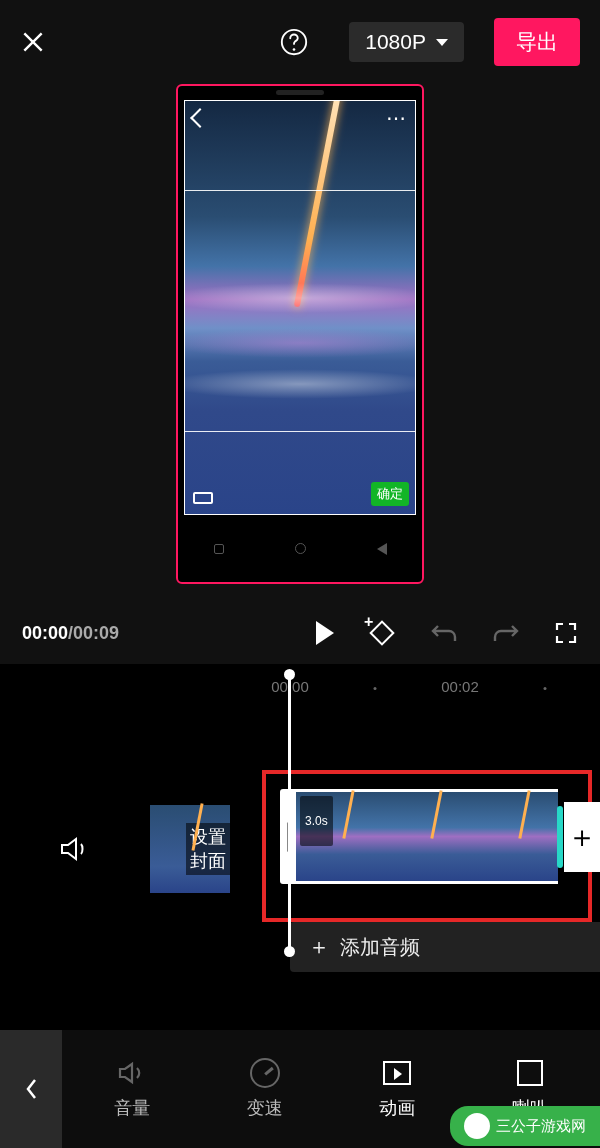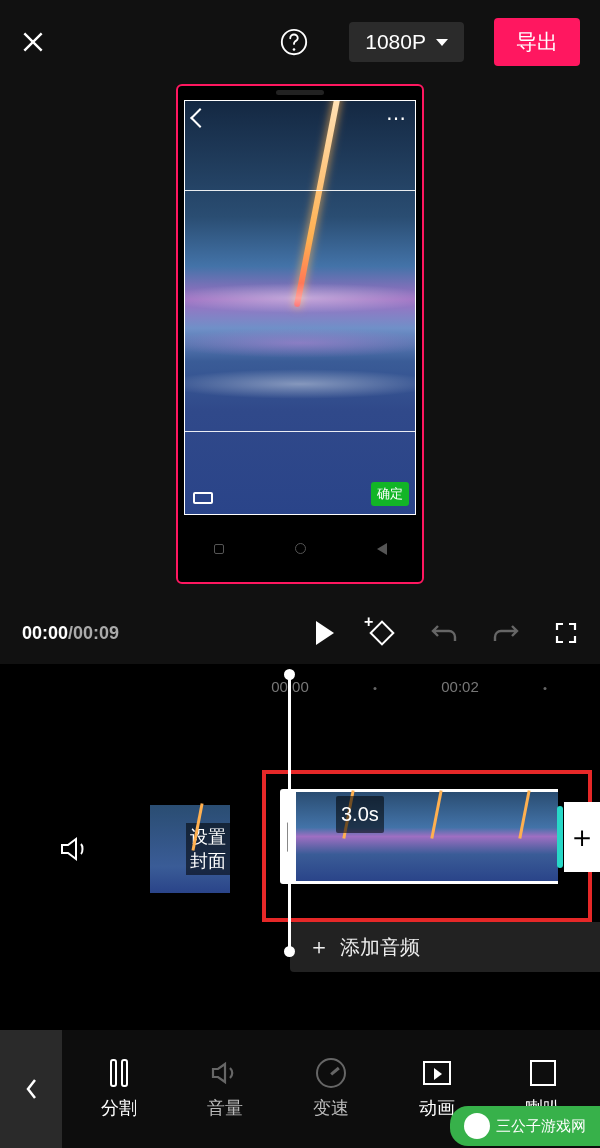--- a/index.html
+++ b/index.html
@@ -135,21 +135,21 @@
   .clip-red-box{border:4px solid #e62828; position:absolute; left:262px; top:106px; width:330px; height:152px; z-index:5;}
   .clip{
     position:absolute; top:125px; left:280px; height:95px; width:278px;
     background:#fff; border-radius:3px 0 0 3px; padding:3px 0 3px 16px;
     display:flex; overflow:hidden; z-index:10;
   }
   .clip .handle-l{position:absolute;left:0;top:0;bottom:0;width:16px;display:flex;align-items:center;justify-content:center;}
   .clip .handle-l::before{content:'';width:3px;height:30px;background:#888;border-radius:2px;}
   .clip .thumb{width:88px;height:89px;background:linear-gradient(#2a4d72 0%, #4373a8 40%, #9e6fc2 50%, #3a5c97 70%, #2a4489 100%);position:relative;flex-shrink:0;}
   .clip .thumb .m{position:absolute;left:58%;top:-2%;width:3px;height:55%;background:#ffb050;transform:rotate(11deg);}
-  .clip .dur{position:absolute;top:7px;left:20px;background:rgba(0,0,0,.55);color:#fff;font-size:20px;padding:7px 5px;border-radius:2px;z-index:2;margin-left:36px;}
+  .clip .dur{position:absolute;top:7px;left:20px;background:rgba(0,0,0,.55);color:#fff;font-size:12px;padding:18px 5px;border-radius:2px;z-index:2;}
   .add-clip{position:absolute;top:138px;left:564px;width:36px;height:70px;background:#fff;color:#000;display:flex;align-items:center;justify-content:center;font-size:30px;font-weight:300;z-index:11;}
   .add-clip::before{content:'';position:absolute;left:-7px;top:4px;bottom:4px;width:6px;background:#27d8c7;border-radius:3px;}
 
   .audio-row{position:absolute;top:258px;left:290px;right:0;height:50px;background:#222;border-radius:4px 0 0 4px;display:flex;align-items:center;padding-left:18px;gap:10px;font-size:20px;color:#eee;z-index:2;}
   .audio-row .plus{font-size:22px;}
 
   
   .bottom-bar{position:absolute;bottom:0;left:0;right:0;height:118px;background:#0d0d0d;display:flex;align-items:center;}
   .bb-back{width:62px;height:100%;background:#2a2a2a;display:flex;align-items:center;justify-content:center;}
   .bb-back svg{width:14px;height:24px;stroke:#fff;fill:none;stroke-width:2.5;}
@@ -280,29 +280,20 @@
   <div class="playhead"></div>
 </div>
 
 <div class="bottom-bar">
   <div class="bb-back">
     <svg viewBox="0 0 14 24">
         <path d="M11 3 L4 12 L11 21"></path>
       </svg>
   </div>
   <div class="bb-items">
-    <div class="bb-item active bb-split">
-      <div class="bb-ico">
-          <div class="ico">
-            <span></span>
-            <span></span>
-          </div>
-        </div>
-      <span>分割</span>
-    </div>
     <div class="bb-item">
       <div class="bb-ico">
           <svg class="bb-vol" viewBox="0 0 30 24">
             <path d="M3 8v8h5l7 5V3l-7 5H3z"></path>
             <path d="M20 7c3 3 3 7 0 10"></path>
           </svg>
         </div>
       <span>音量</span>
     </div>
     <div class="bb-item">

